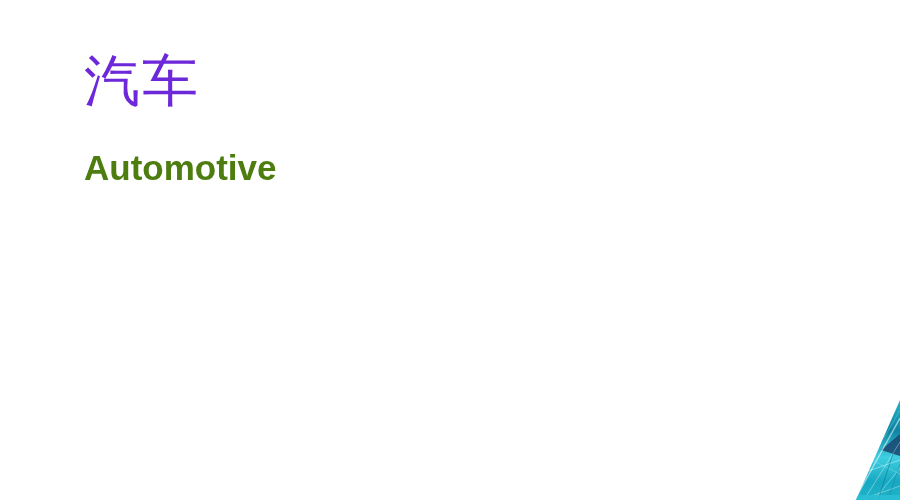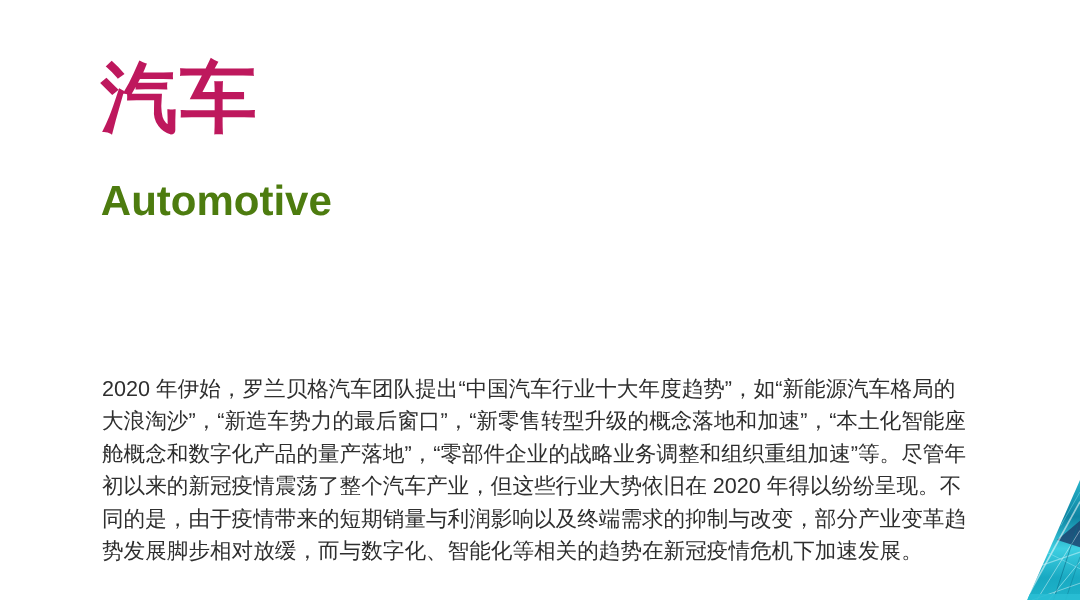--- a/index.html
+++ b/index.html
@@ -13,24 +13,24 @@
     height: 500px;
     background: #ffffff;
     overflow: hidden;
     font-family: "Liberation Sans", "DejaVu Sans", sans-serif;
   }
   .title-zh {
     position: absolute;
     left: 84px;
     top: 40px;
     margin: 0;
-    font-size: 64px;
+    font-size: 56px;
     line-height: 82px;
-    font-weight: 700;
-    color: #be185d;
+    font-weight: 400;
+    color: #6d28d9;
     letter-spacing: 2px;
   }
   .title-en {
     position: absolute;
     left: 84px;
     top: 149px;
     margin: 0;
     font-size: 35px;
     line-height: 38px;
     font-weight: 800;
@@ -59,21 +59,20 @@
 </style>
 </head>
 <body>
 
 <div class="page">
 
   <h1 class="title-zh">汽车</h1>
 
   <h2 class="title-en">Automotive</h2>
 
-  <p class="intro-paragraph">2020 年伊始，罗兰贝格汽车团队提出“中国汽车行业十大年度趋势”，如“新能源汽车格局的大浪淘沙”，“新造车势力的最后窗口”，“新零售转型升级的概念落地和加速”，“本土化智能座舱概念和数字化产品的量产落地”，“零部件企业的战略业务调整和组织重组加速”等。尽管年初以来的新冠疫情震荡了整个汽车产业，但这些行业大势依旧在 2020 年得以纷纷呈现。不同的是，由于疫情带来的短期销量与利润影响以及终端需求的抑制与改变，部分产业变革趋势发展脚步相对放缓，而与数字化、智能化等相关的趋势在新冠疫情危机下加速发展。</p>
 
   <svg class="corner-decor" viewBox="0 0 46 102" preserveAspectRatio="none" aria-hidden="true">
     <defs>
       <linearGradient id="tealGrad" x1="0" y1="0" x2="0" y2="1">
         <stop offset="0" stop-color="#27b5cc"></stop>
         <stop offset="0.32" stop-color="#0e84a2"></stop>
         <stop offset="0.58" stop-color="#3ecfe1"></stop>
         <stop offset="0.82" stop-color="#18a9c2"></stop>
         <stop offset="1" stop-color="#1fb4ca"></stop>
       </linearGradient>

